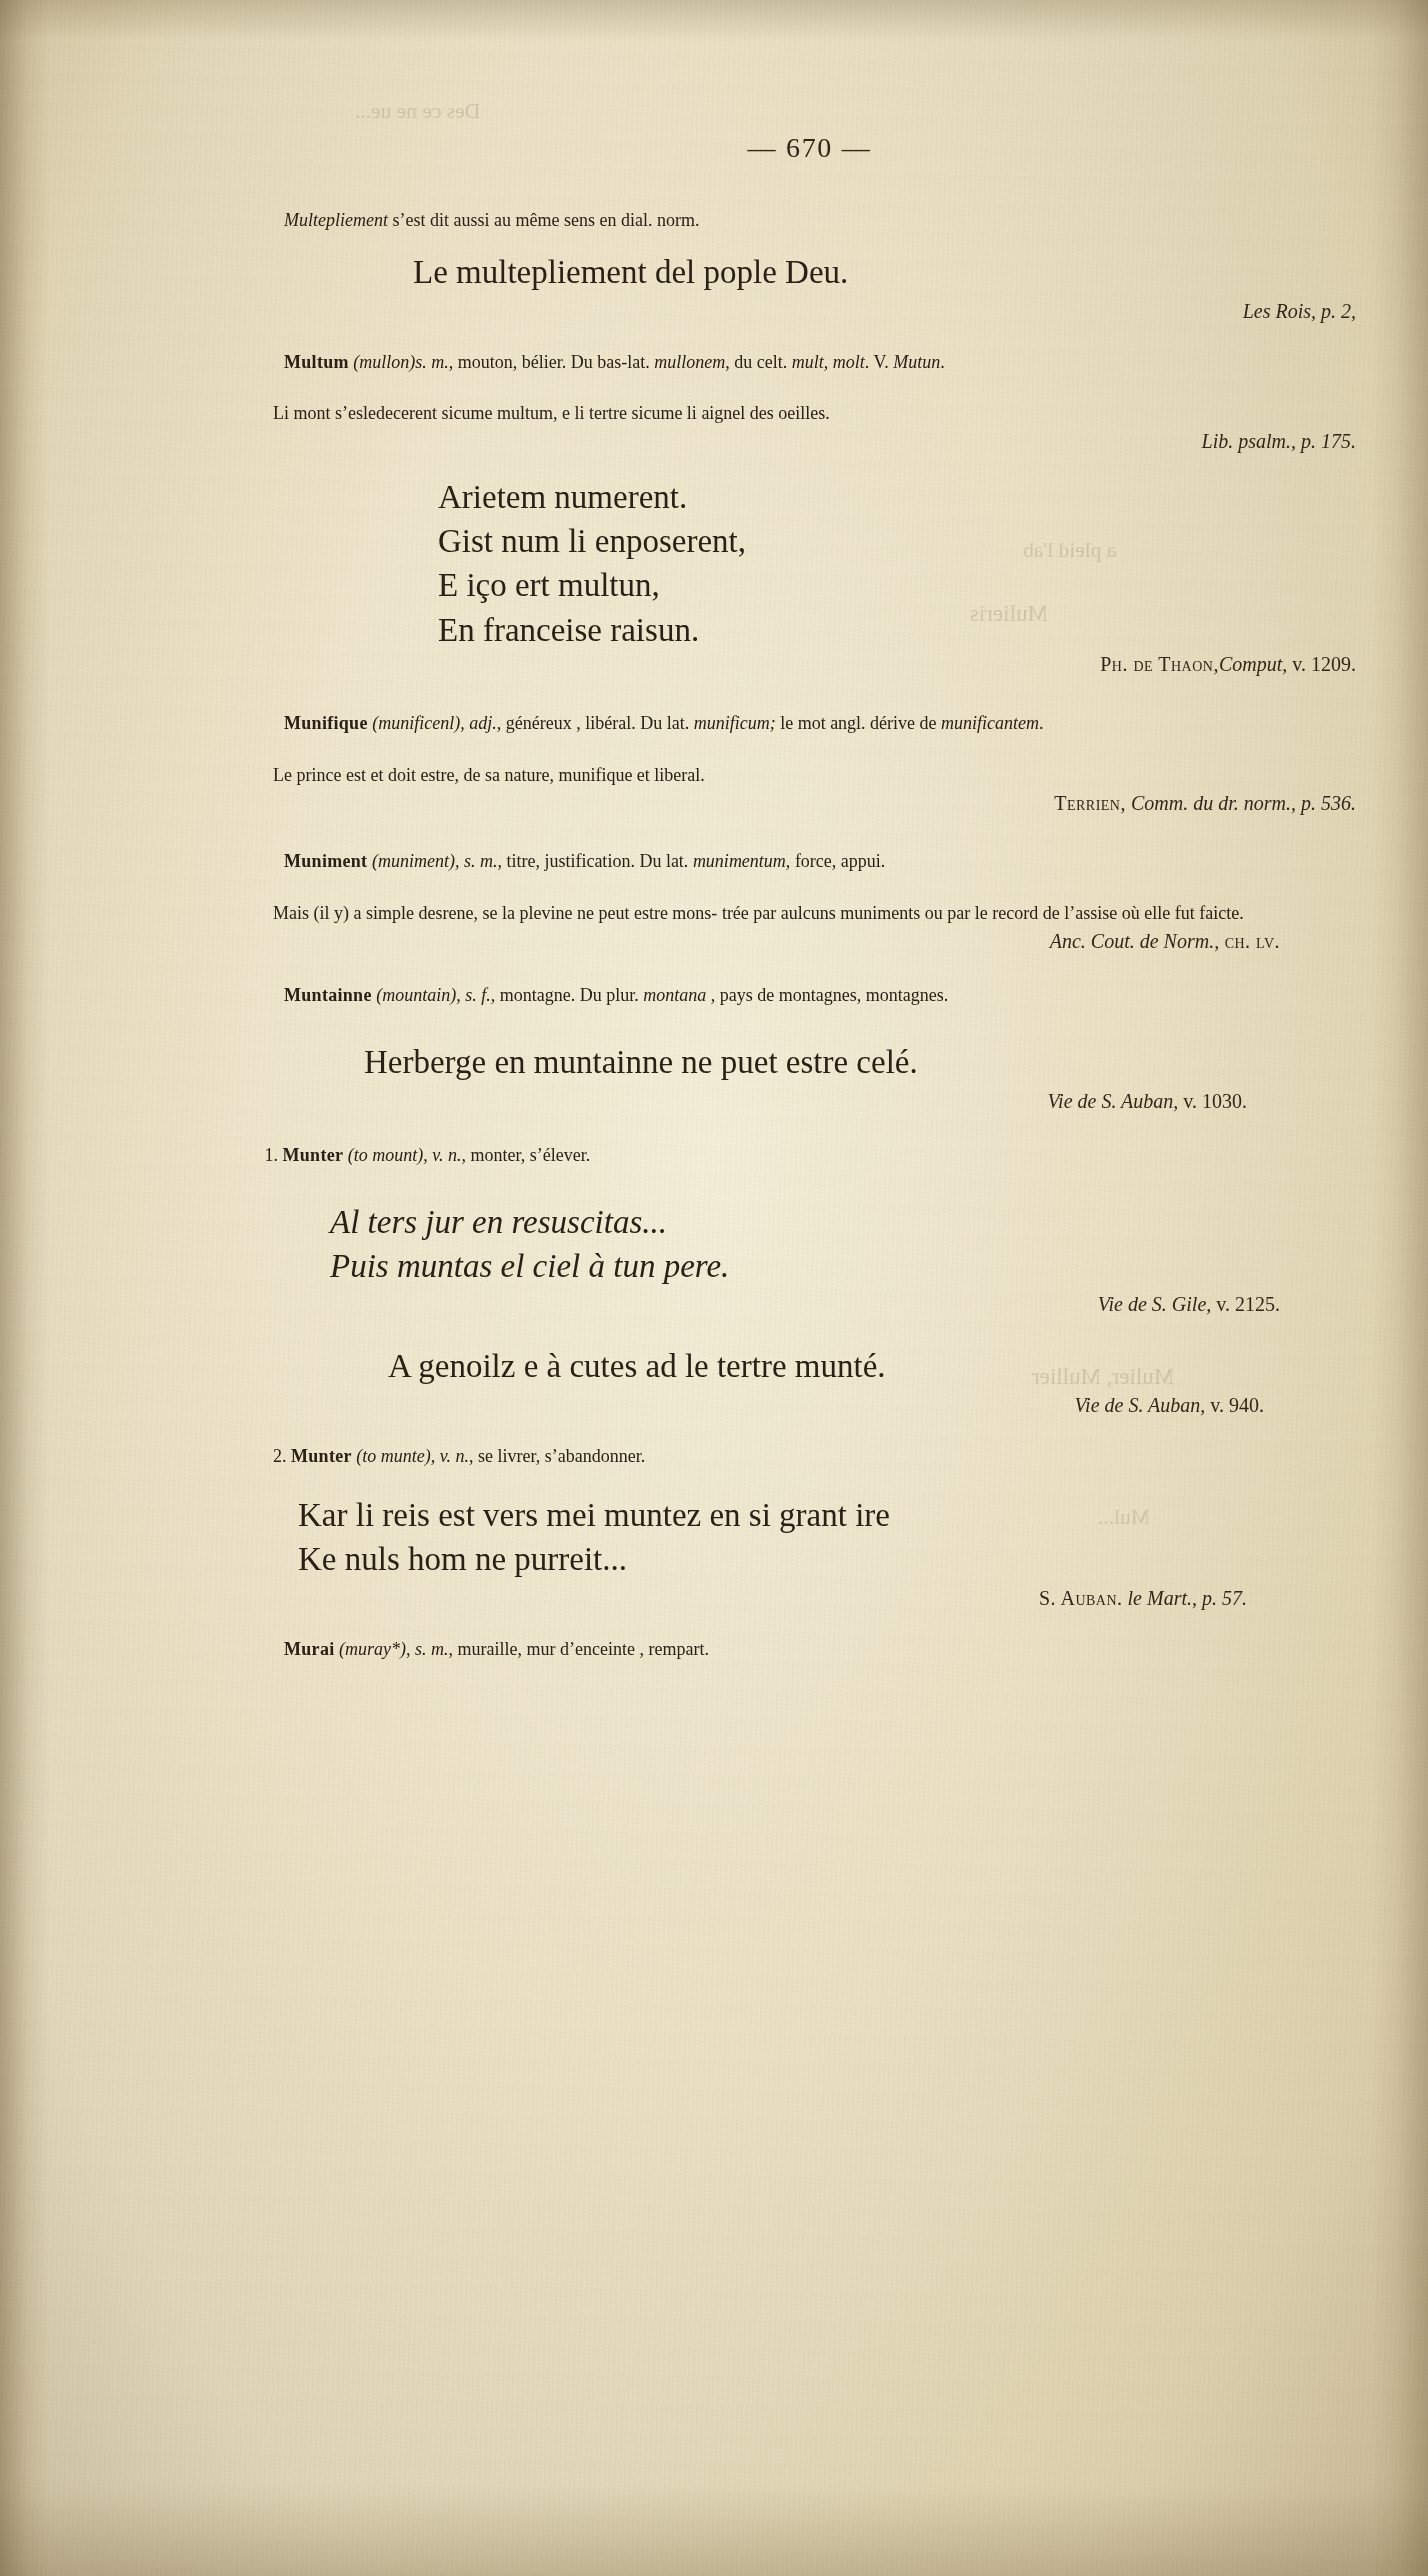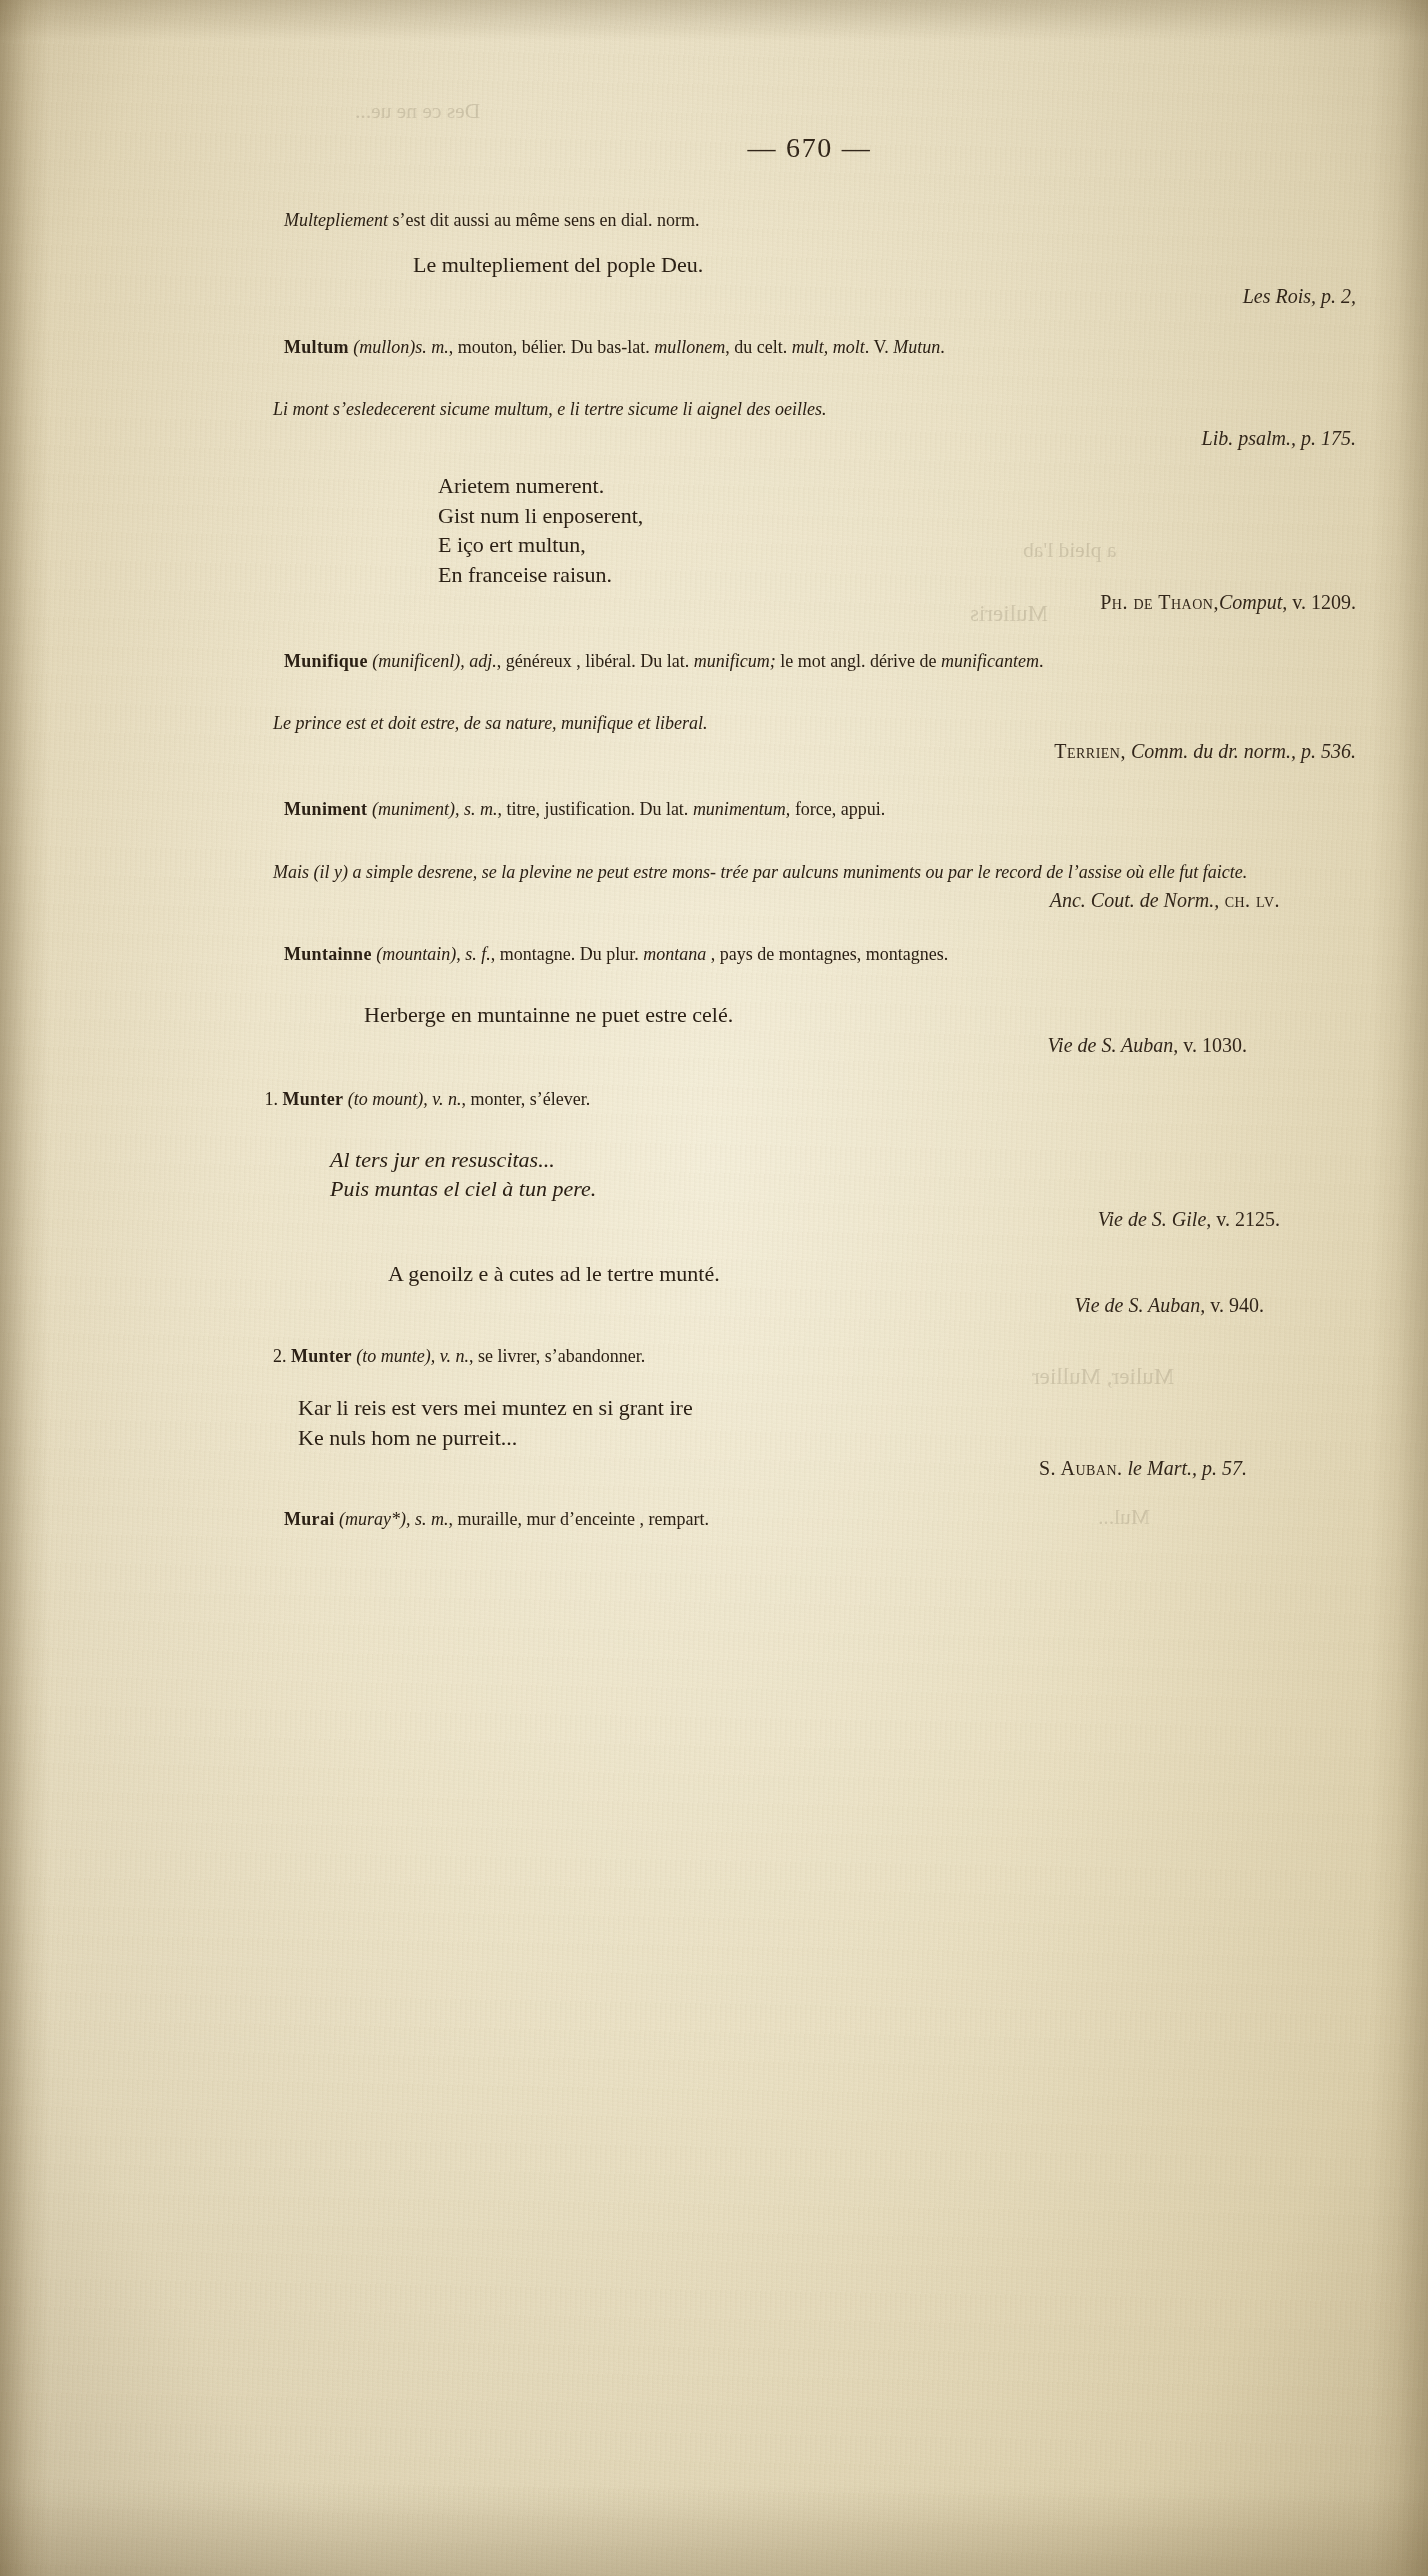--- a/index.html
+++ b/index.html
@@ -85,30 +85,29 @@
     font-size: 18px;
     line-height: 1.30;
     text-align: justify;
     color: #2b2015;
   }
   .entry {
     margin-top: 28px;
     text-indent: 36px;
   }
   .gloss {
-    margin-top: 39px;
+    margin-top: 28px;
     text-indent: 25px;
-    font-style: italic;
   }
   .hw { font-weight: bold; letter-spacing: 0.3px; }
   .it { font-style: italic; }
   .verse {
     margin-top: 21.5px;
     margin-left: 165px;
-    font-size: 22px;
+    font-size: 33px;
     line-height: 1.34;
     text-align: left;
   }
   .verse div { white-space: pre-wrap; }
   .src {
     text-align: right;
     font-size: 20px;
     font-style: italic;
     margin-top: 5px;
     padding-right: 15px;

